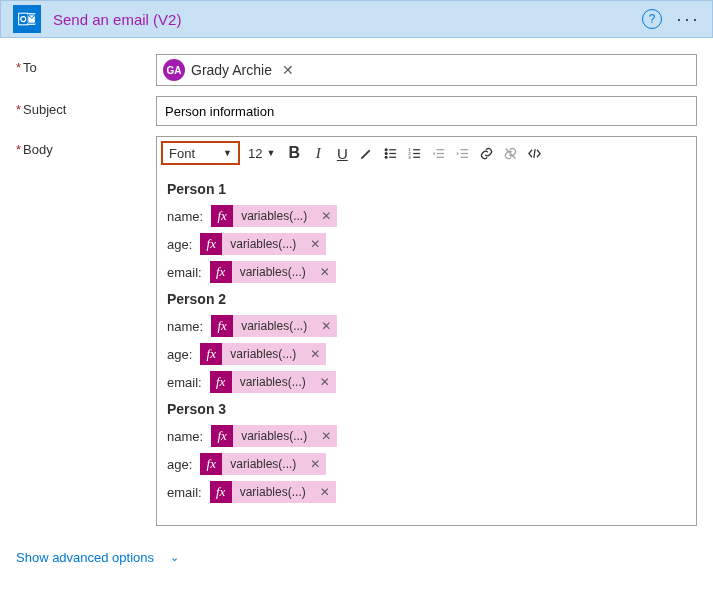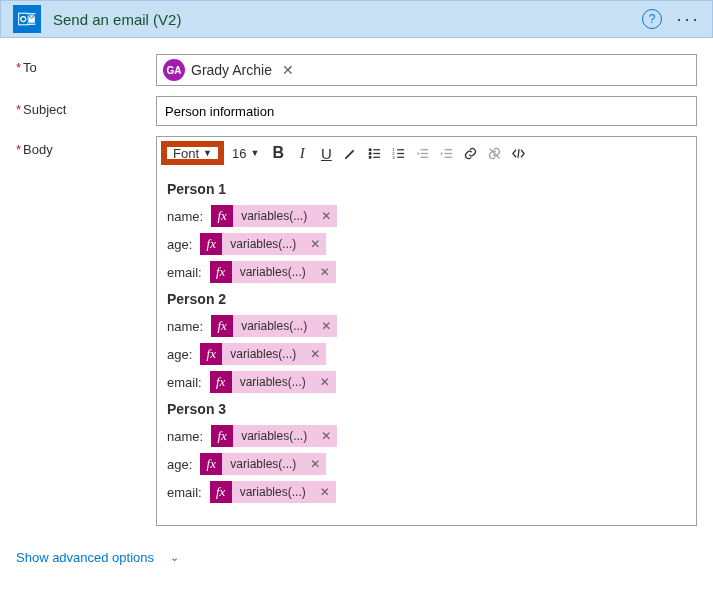--- a/index.html
+++ b/index.html
@@ -18,21 +18,21 @@
     padding: 0 12px;
     border: 1px solid #a3c5e6;
   }
   .header-icon {
     width: 28px; height: 28px;
     background: #0078d4;
     display: flex; align-items: center; justify-content: center;
     margin-right: 12px;
   }
   .header-icon svg { width: 20px; height: 20px; }
-  .header-title { font-size: 15px; color: #14532d; flex: 1; }
+  .header-title { font-size: 15px; color: #a21caf; flex: 1; }
   .header-help {
     width: 20px; height: 20px; border-radius: 50%;
     border: 1.5px solid #0078d4; color: #0078d4;
     display: flex; align-items: center; justify-content: center;
     font-size: 12px; margin-right: 14px;
   }
   .header-more { color: #323130; font-size: 18px; letter-spacing: 2px; }
   .form { padding: 16px 16px 10px 16px; }
   .row { display: flex; align-items: flex-start; margin-bottom: 10px; }
   .label {
@@ -60,23 +60,23 @@
   .text-input {
     border: 1px solid #a19f9d; height: 30px; width: 100%;
     padding: 4px 8px; font-size: 13px; font-family: inherit;
   }
   .rte { border: 1px solid #a19f9d; }
   .toolbar {
     display: flex; align-items: center; height: 32px;
     padding: 0 4px; gap: 2px;
   }
   .tb-sel {
-    border: 6px solid #c2410c; height: 24px;
+    border: 2px solid #c2410c; height: 24px;
     display: flex; align-items: center; padding: 0 6px;
-    font-size: 13px; gap: 4px;
+    font-size: 13px; gap: 28px;
   }
   .tb-sel .caret { font-size: 9px; }
   .tb-size { border: none; gap: 4px; font-size: 13px; }
   .tb-btn {
     width: 22px; height: 24px;
     display: flex; align-items: center; justify-content: center;
     font-size: 15px; color: #323130;
   }
   .tb-btn.b { font-weight: 700; font-size: 16px; }
   .tb-btn.i { font-style: italic; font-family: Georgia, serif; }
@@ -149,21 +149,21 @@
   <div class="row">
     <div class="label"><span class="req">*</span><span>Body</span></div>
     <div class="field">
       <div class="rte">
         <div class="toolbar">
           <div class="tb-sel">
             <span>Font</span>
               <span class="caret">▼</span>
           </div>
           <div class="tb-sel tb-size">
-            <span>16</span>
+            <span>12</span>
               <span class="caret">▼</span>
           </div>
           <div class="tb-btn b">B</div>
           <div class="tb-btn i">I</div>
           <div class="tb-btn u">U</div>
           <div class="tb-btn">
               <svg viewBox="0 0 24 24">
                 <path d="M3 21l3-1 12-12-2-2L4 18l-1 3z" fill="currentColor"></path>
               </svg>
             </div>

